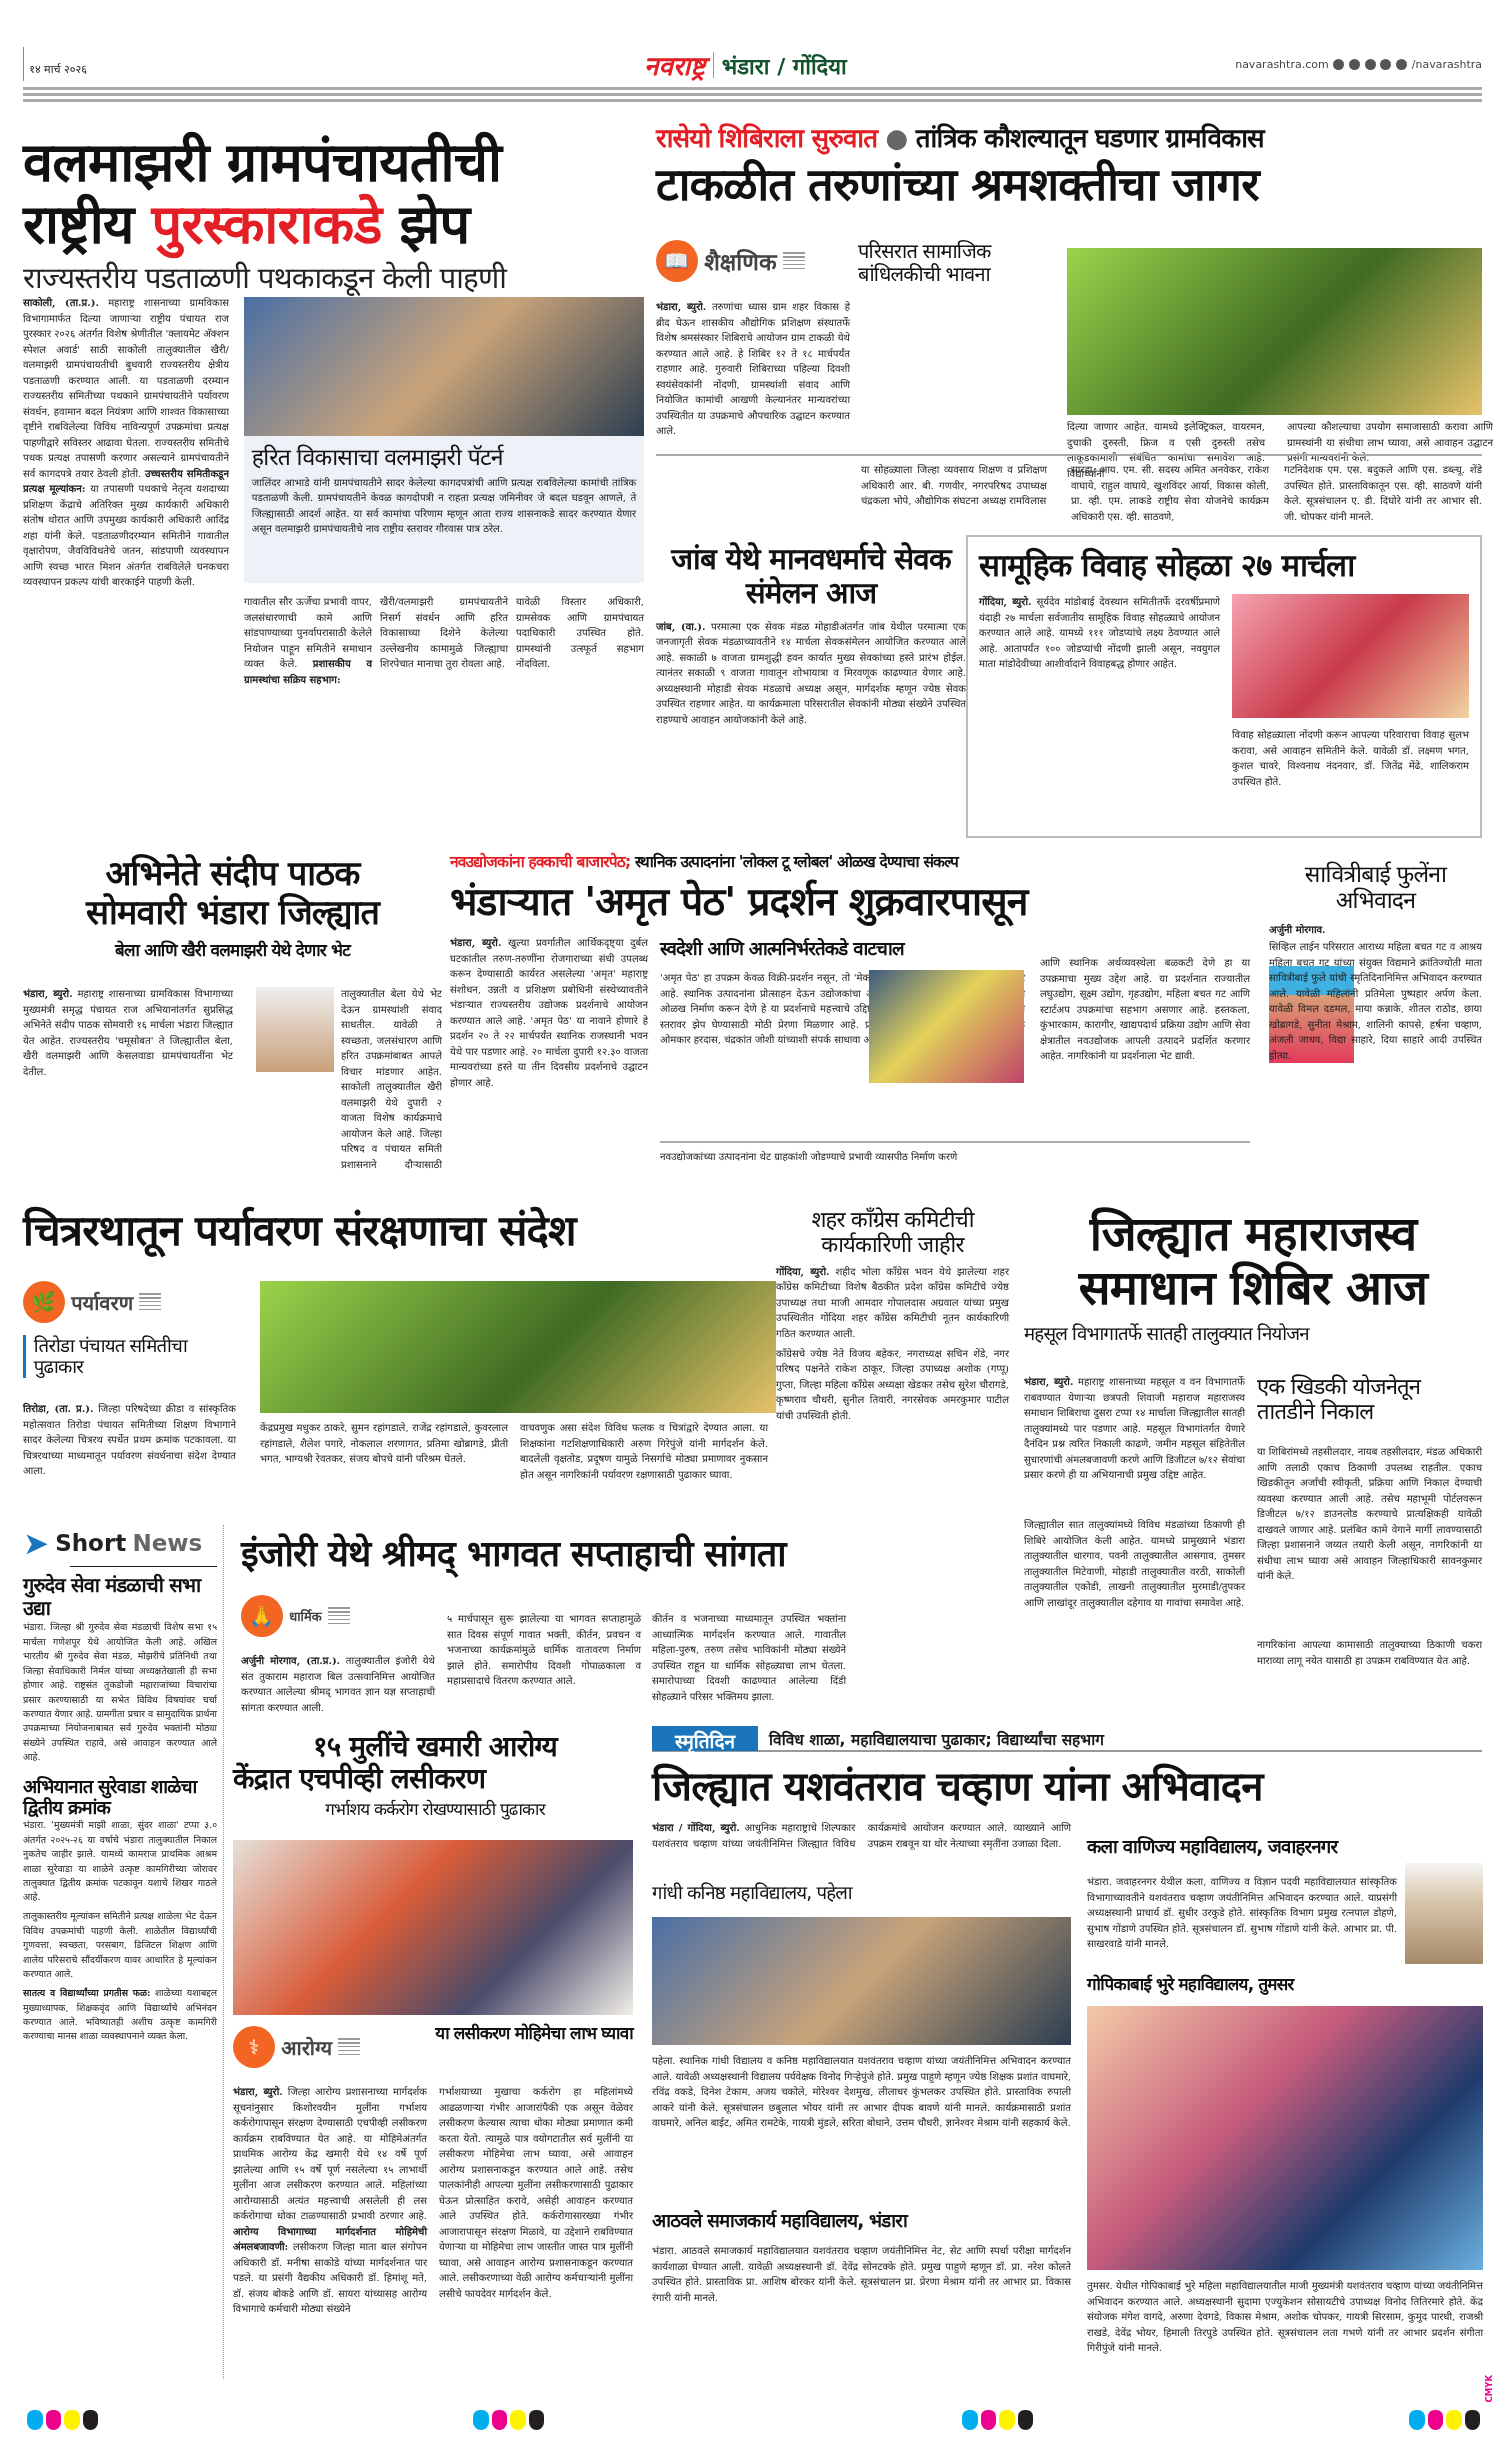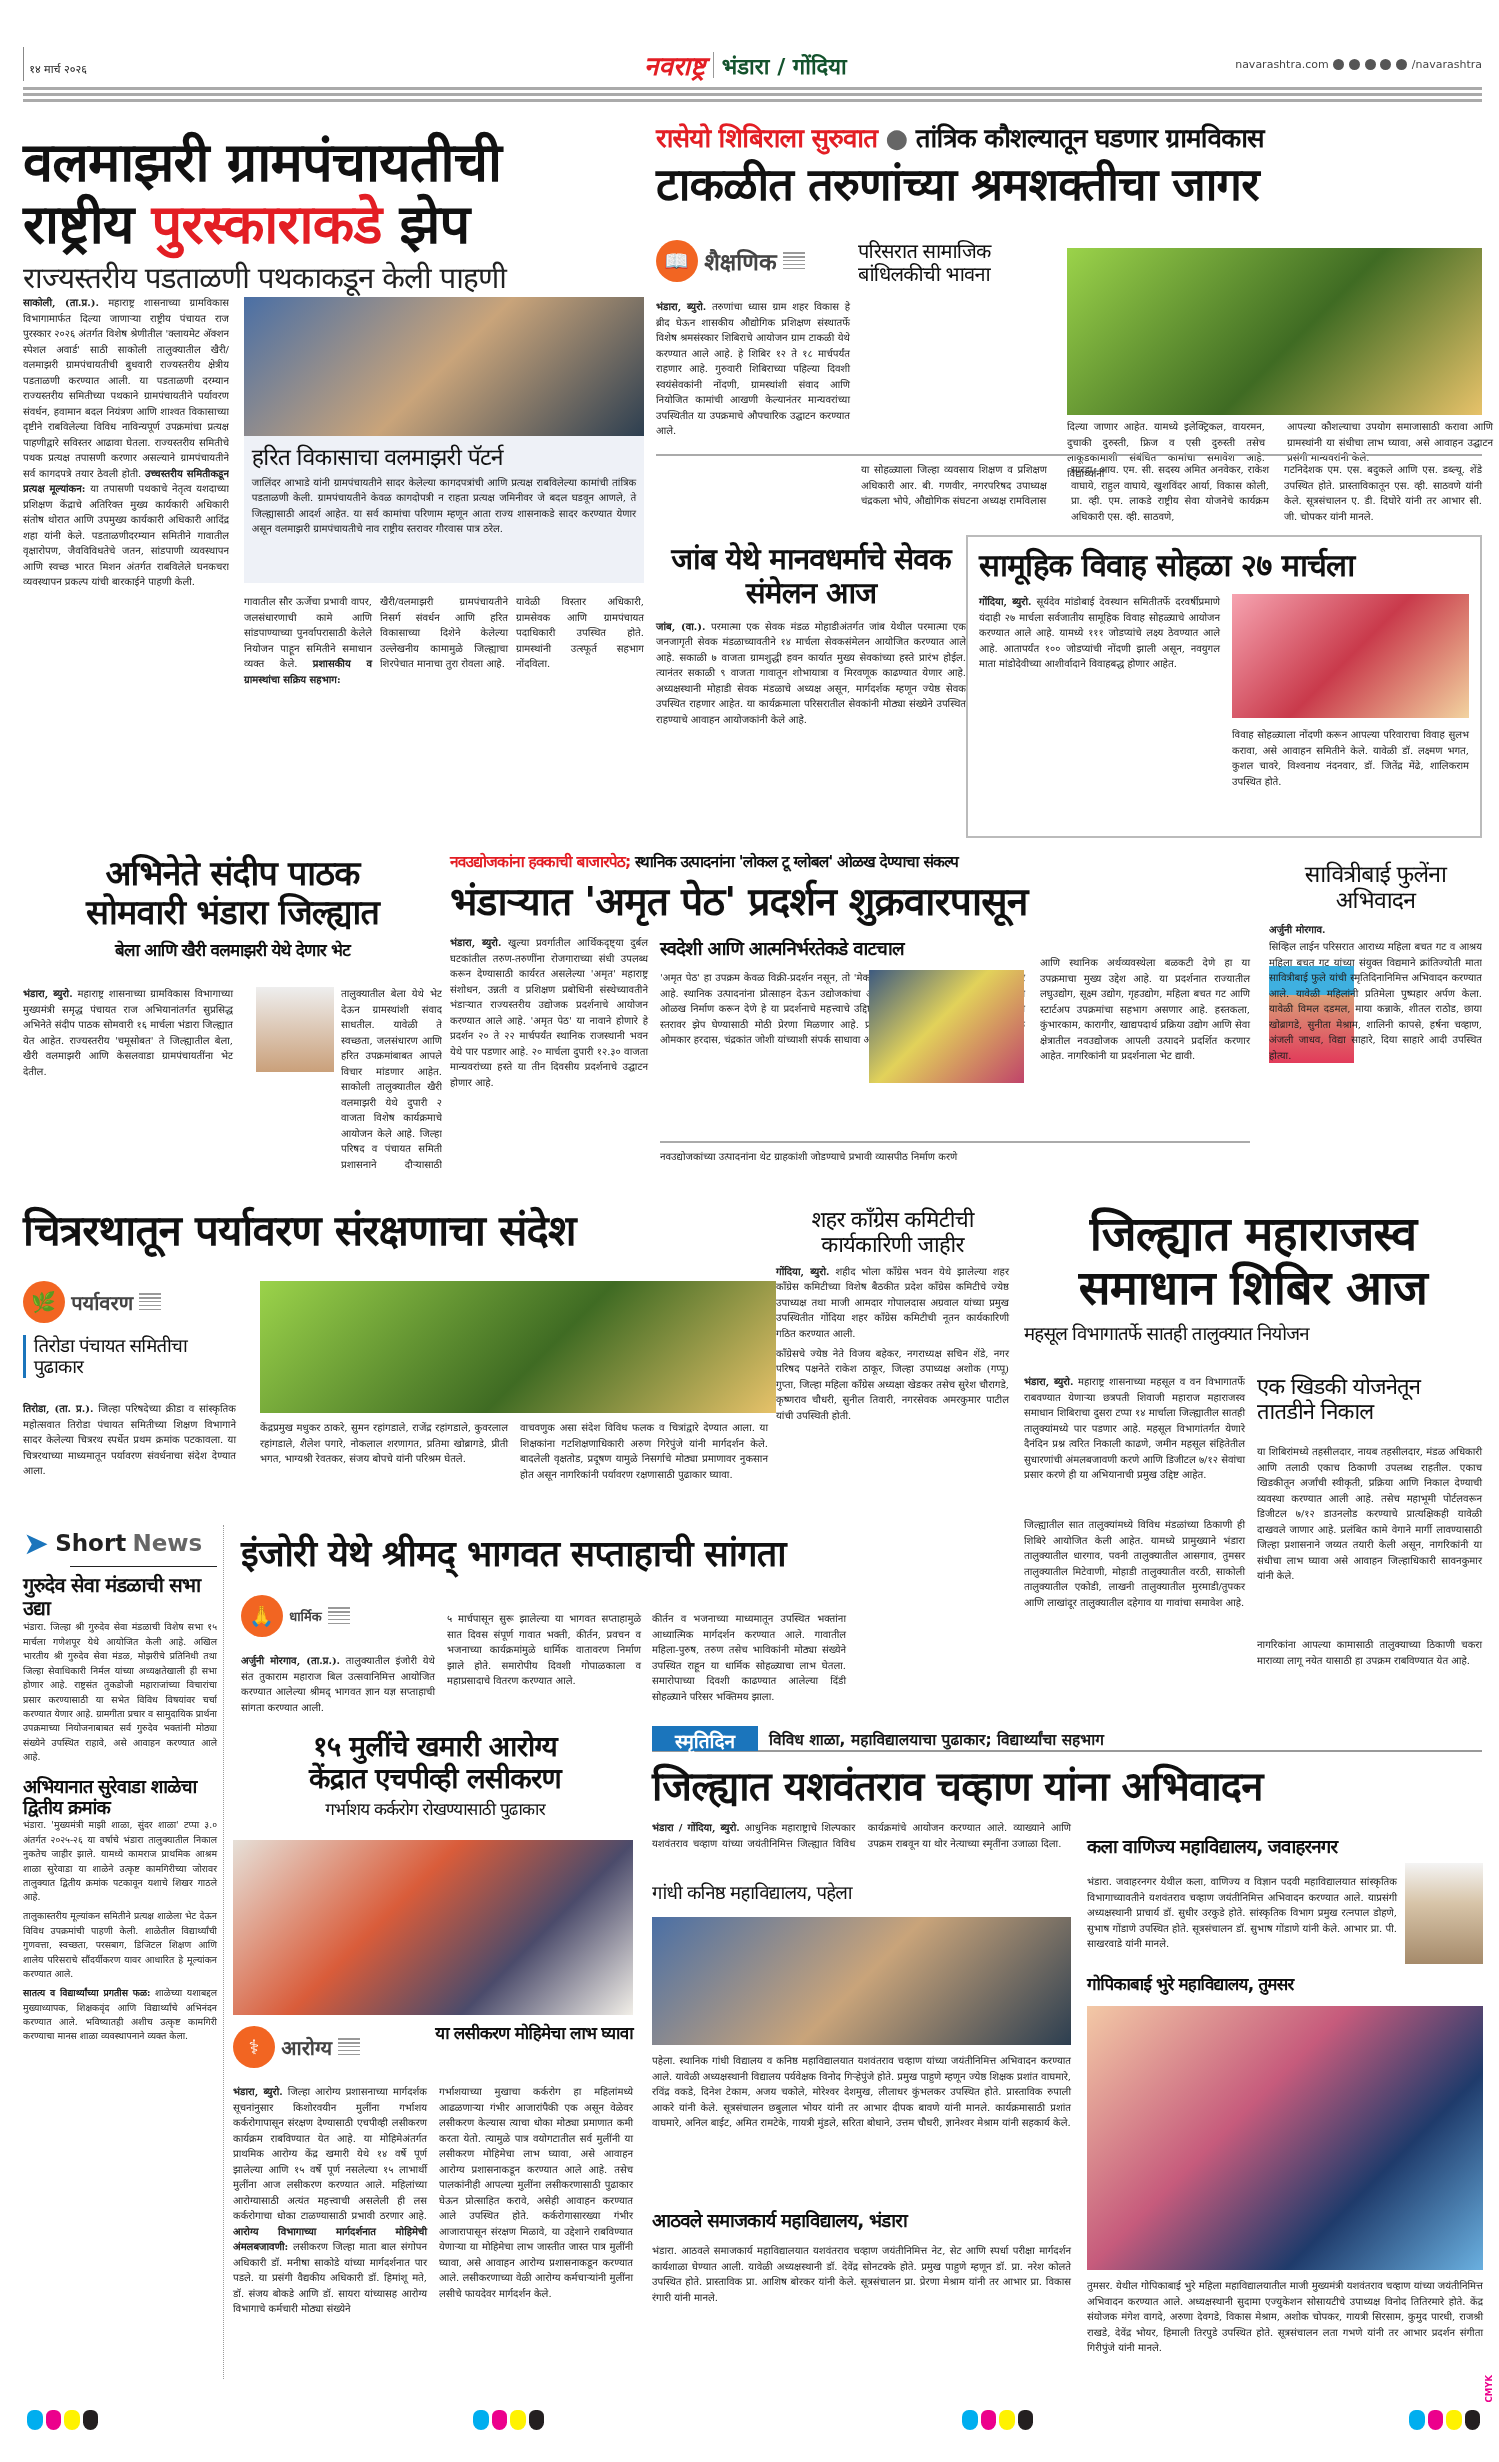--- a/index.html
+++ b/index.html
@@ -231,21 +231,21 @@
   <div class="abs body-text" style="left:0;top:120px;width:194px;">
     <span class="dateline">अर्जुनी मोरगाव, (ता.प्र.).</span>
     <span>तालुक्यातील इंजोरी येथे संत तुकाराम महाराज बिल उत्सवानिमित्त आयोजित करण्यात आलेल्या श्रीमद् भागवत ज्ञान यज्ञ सप्ताहाची सांगता करण्यात आली.</span>
   </div>
   <div class="abs body-text" style="left:206px;top:78px;width:194px;">५ मार्चपासून सुरू झालेल्या या भागवत सप्ताहामुळे सात दिवस संपूर्ण गावात भक्ती, कीर्तन, प्रवचन व भजनाच्या कार्यक्रमांमुळे धार्मिक वातावरण निर्माण झाले होते. समारोपीय दिवशी गोपाळकाला व महाप्रसादाचे वितरण करण्यात आले.</div>
   <div class="abs body-text" style="left:411px;top:78px;width:194px;">कीर्तन व भजनाच्या माध्यमातून उपस्थित भक्तांना आध्यात्मिक मार्गदर्शन करण्यात आले. गावातील महिला-पुरुष, तरुण तसेच भाविकांनी मोठ्या संख्येने उपस्थित राहून या धार्मिक सोहळ्याचा लाभ घेतला. समारोपाच्या दिवशी काढण्यात आलेल्या दिंडी सोहळ्याने परिसर भक्तिमय झाला.</div>
 </div>
 
 <div class="abs" style="left:233px;top:1731px;width:404px;height:660px;">
   <div class="hl" style="font-size:28px;text-align:center;">१५ मुलींचे खमारी आरोग्य</div>
-  <div class="hl" style="font-size:28px;text-align:center;">केंद्रात एचपीव्ही लसीकरण</div>
+  <div class="hl" style="font-size:28px;">केंद्रात एचपीव्ही लसीकरण</div>
   <div class="hl" style="font-size:17px;font-weight:normal;text-align:center;margin-top:4.7px;">गर्भाशय कर्करोग रोखण्यासाठी पुढाकार</div>
   <div class="abs photo" style="left:0;top:109px;width:400px;height:175px;background:linear-gradient(135deg,#e6e0d8,#d95c3a 40%,#4b4b6b 70%,#f2efe8);"></div>
   <div class="abs cat" style="left:0;top:295px;">
     <div class="cat-circle">⚕</div>
     <span class="cat-label" style="font-size:20px;">आरोग्य</span>
     <div class="cat-lines"></div>
   </div>
   <div class="abs hl" style="left:202px;top:293px;width:198px;font-size:17px;text-align:center;">या लसीकरण मोहिमेचा लाभ घ्यावा</div>
   <div class="abs body-text" style="left:0;top:353px;width:194px;">
     <span class="dateline">भंडारा, ब्युरो.</span>

